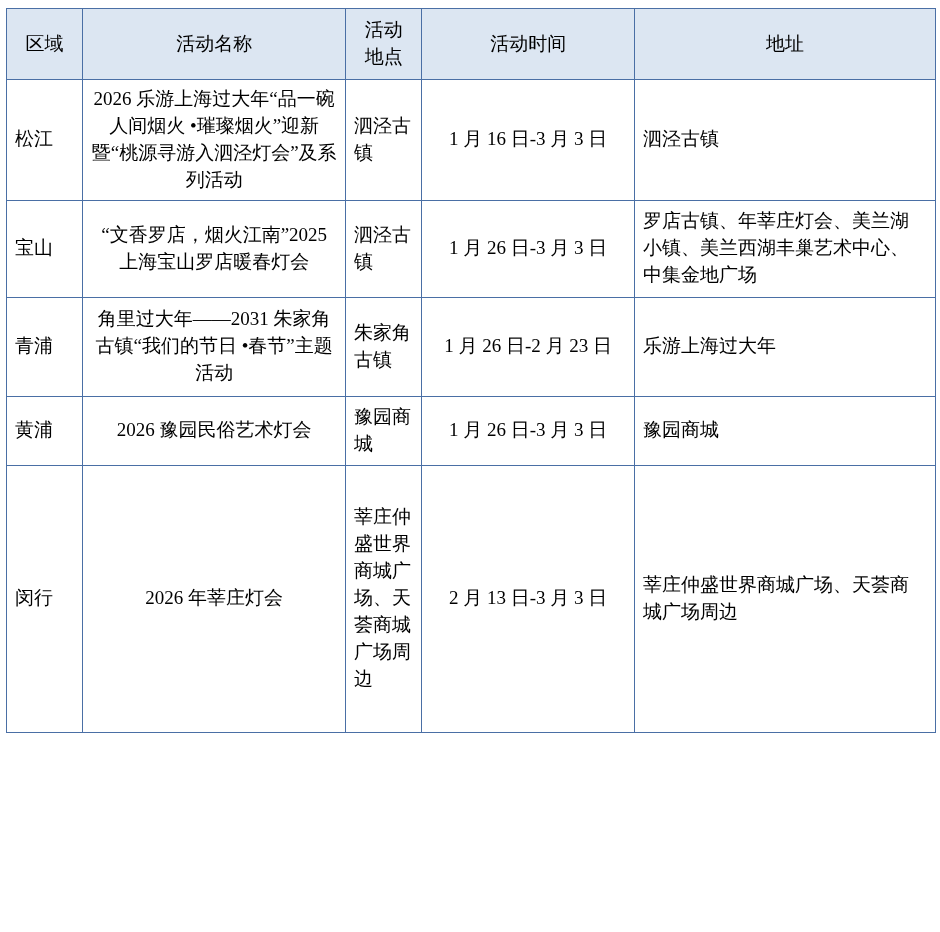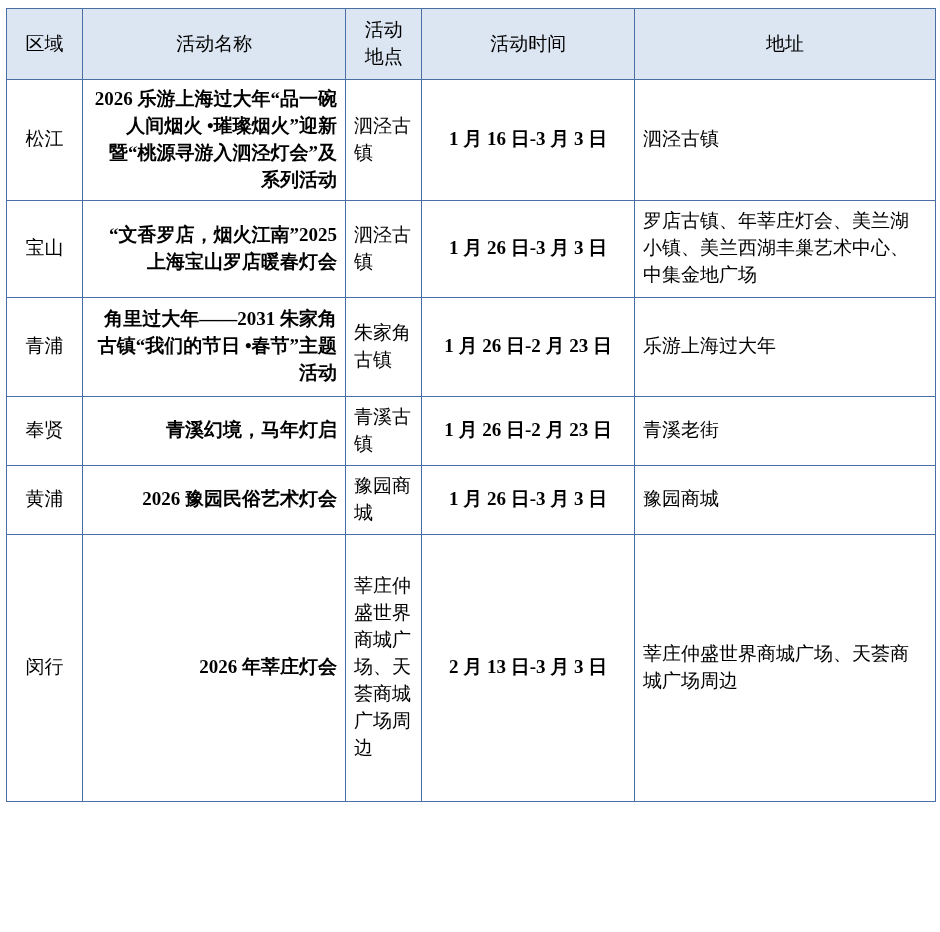--- a/index.html
+++ b/index.html
@@ -33,35 +33,33 @@
     font-weight: normal;
     height: 58px;
   }
   .col-region  { width: 76px; }
   .col-name    { width: 262px; }
   .col-place   { width: 76px; }
   .col-time    { width: 212px; }
   .col-addr    { width: 300px; }
 
   td.c-region {
-    text-align: center;
+    text-align: left;
     white-space: nowrap;
   }
   td.c-name {
-    text-align: right;
-    font-weight: bold;
+    text-align: center;
   }
   td.c-place {
     text-align: left;
     word-break: break-all;
   }
   td.c-time {
     text-align: center;
     white-space: nowrap;
-    font-weight: bold;
   }
   td.c-addr {
     text-align: left;
   }
   tr.r-songjiang td { height: 96px; }
   tr.r-baoshan  td { height: 84px; }
   tr.r-jiading  td { height: 56px; }
   tr.r-jinshan  td { height: 56px; }
   tr.r-qingpu   td { height: 86px; }
   tr.r-fengxian td { height: 56px; }
@@ -104,27 +102,20 @@
       <td class="c-time">1 月 26 日-3 月 3 日</td>
       <td class="c-addr">罗店古镇、年莘庄灯会、美兰湖小镇、美兰西湖丰巢艺术中心、中集金地广场</td>
     </tr>
     <tr class="r-qingpu">
       <td class="c-region">青浦</td>
       <td class="c-name">角里过大年——2031 朱家角古镇“我们的节日 •春节”主题活动</td>
       <td class="c-place">朱家角古镇</td>
       <td class="c-time">1 月 26 日-2 月 23 日</td>
       <td class="c-addr">乐游上海过大年</td>
     </tr>
-    <tr class="r-fengxian">
-      <td class="c-region">奉贤</td>
-      <td class="c-name">青溪幻境，马年灯启</td>
-      <td class="c-place">青溪古镇</td>
-      <td class="c-time">1 月 26 日-2 月 23 日</td>
-      <td class="c-addr">青溪老街</td>
-    </tr>
     <tr class="r-huangpu">
       <td class="c-region">黄浦</td>
       <td class="c-name">2026 豫园民俗艺术灯会</td>
       <td class="c-place">豫园商城</td>
       <td class="c-time">1 月 26 日-3 月 3 日</td>
       <td class="c-addr">豫园商城</td>
     </tr>
     <tr class="r-minhang">
       <td class="c-region">闵行</td>
       <td class="c-name">2026 年莘庄灯会</td>

